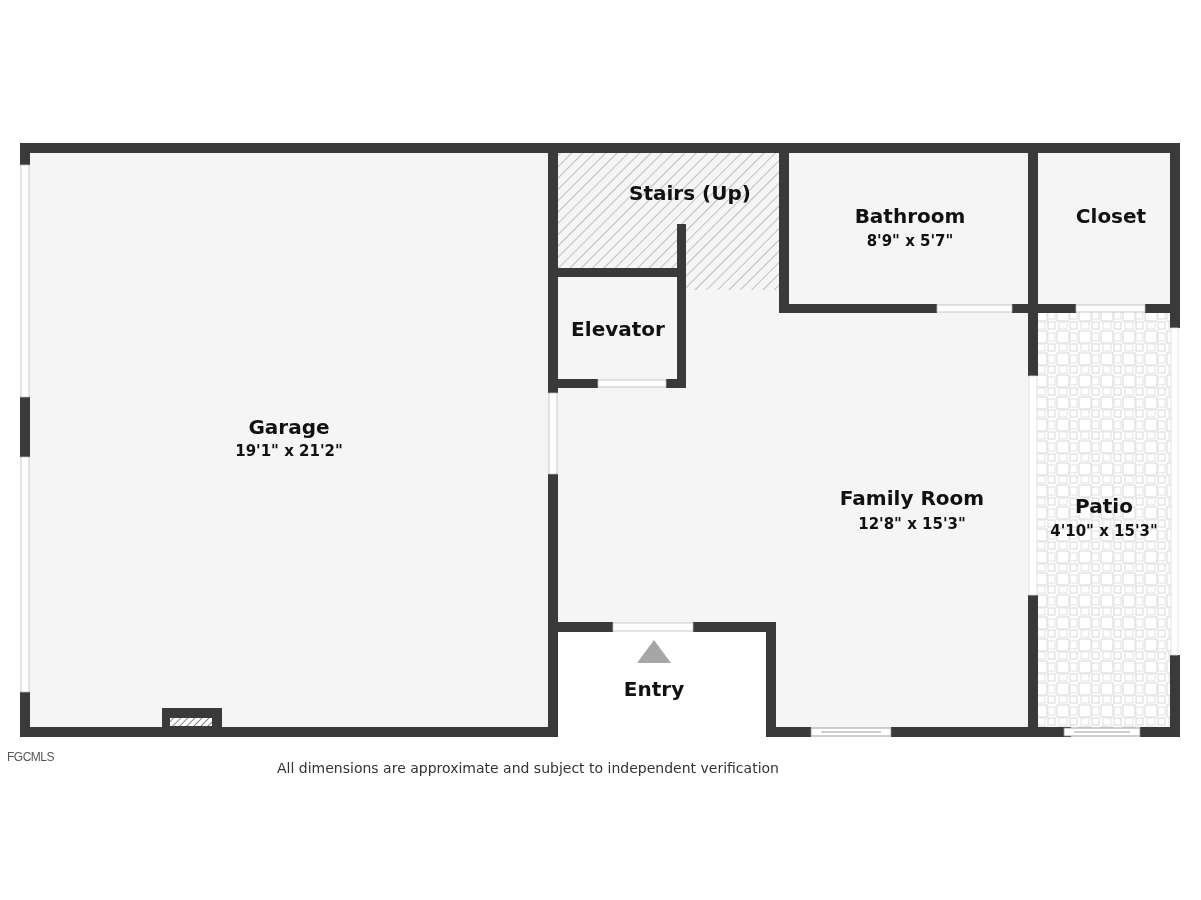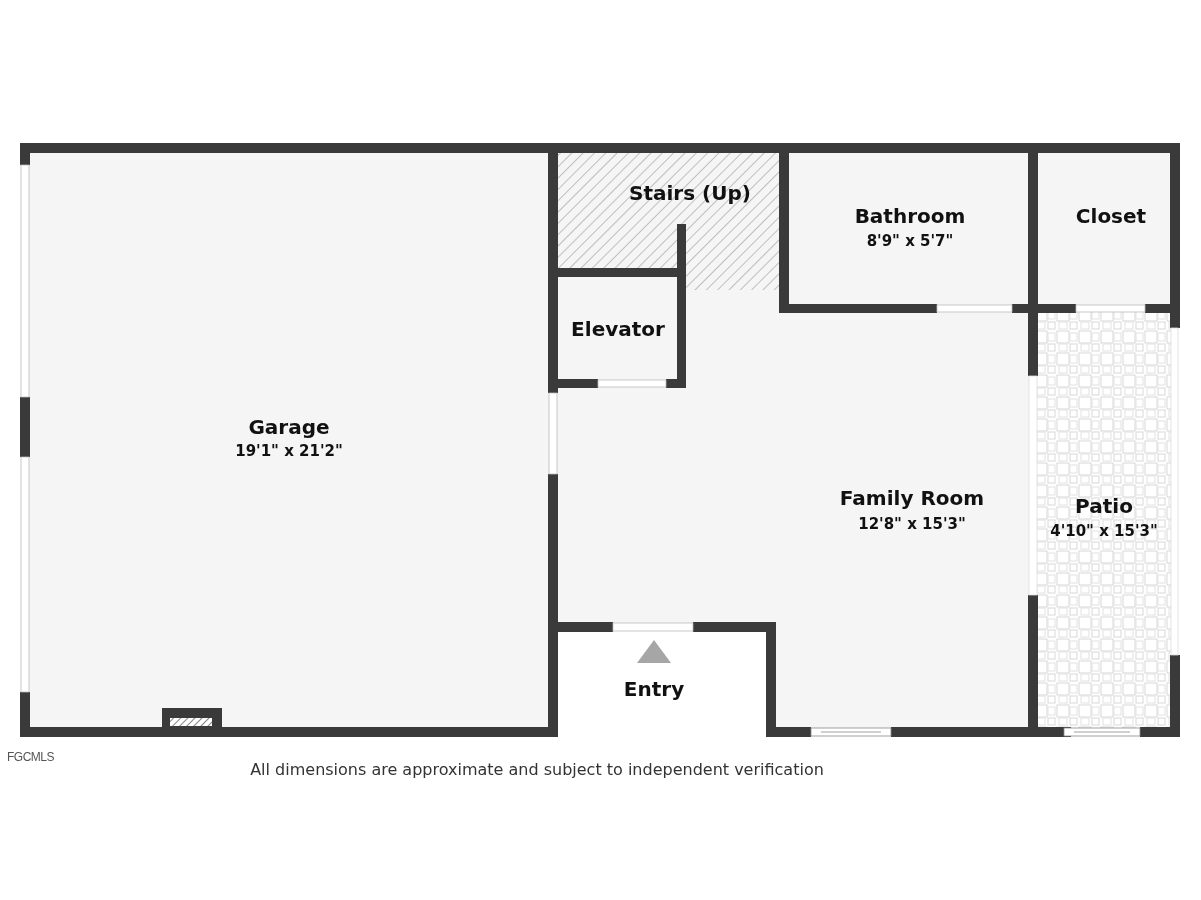--- a/index.html
+++ b/index.html
@@ -1,21 +1,21 @@
 <!DOCTYPE html>
 <html><head>
   <meta charset="utf-8">
   <style>
     html, body { margin: 0; padding: 0; background: #ffffff; }
     body { width: 1201px; height: 900px; position: relative; overflow: hidden; }
     #plan { position: absolute; left: 0; top: 0; }
     .room-label { font-family: "DejaVu Sans", sans-serif; font-weight: bold; font-size: 20px; fill: #111111; }
     .room-dim { font-family: "DejaVu Sans", sans-serif; font-weight: bold; font-size: 15px; fill: #111111; }
     .brand { position: absolute; left: 7px; top: 750px; font-family: "Liberation Sans", sans-serif; font-size: 12px; color: #555555; letter-spacing: -0.5px; }
-    .disclaimer { position: absolute; left: 14px; width: 1046px; top: 760px; text-align: center; font-family: "DejaVu Sans", sans-serif; font-size: 16px; color: #333333; }
+    .disclaimer { position: absolute; left: 5px; width: 1046px; top: 760px; text-align: center; font-family: "DejaVu Sans", sans-serif; font-size: 14px; color: #333333; }
   </style>
 </head>
 <body>
 
 <svg id="plan" width="1201" height="900" viewBox="0 0 1201 900" xmlns="http://www.w3.org/2000/svg">
   <defs>
     <pattern id="hatch" patternUnits="userSpaceOnUse" width="8" height="8" patternTransform="rotate(45)">
       <rect width="8" height="8" fill="#f5f5f5"></rect>
       <line x1="0" y1="0" x2="0" y2="8" stroke="#9a9a9a" stroke-width="1.2"></line>
     </pattern>

